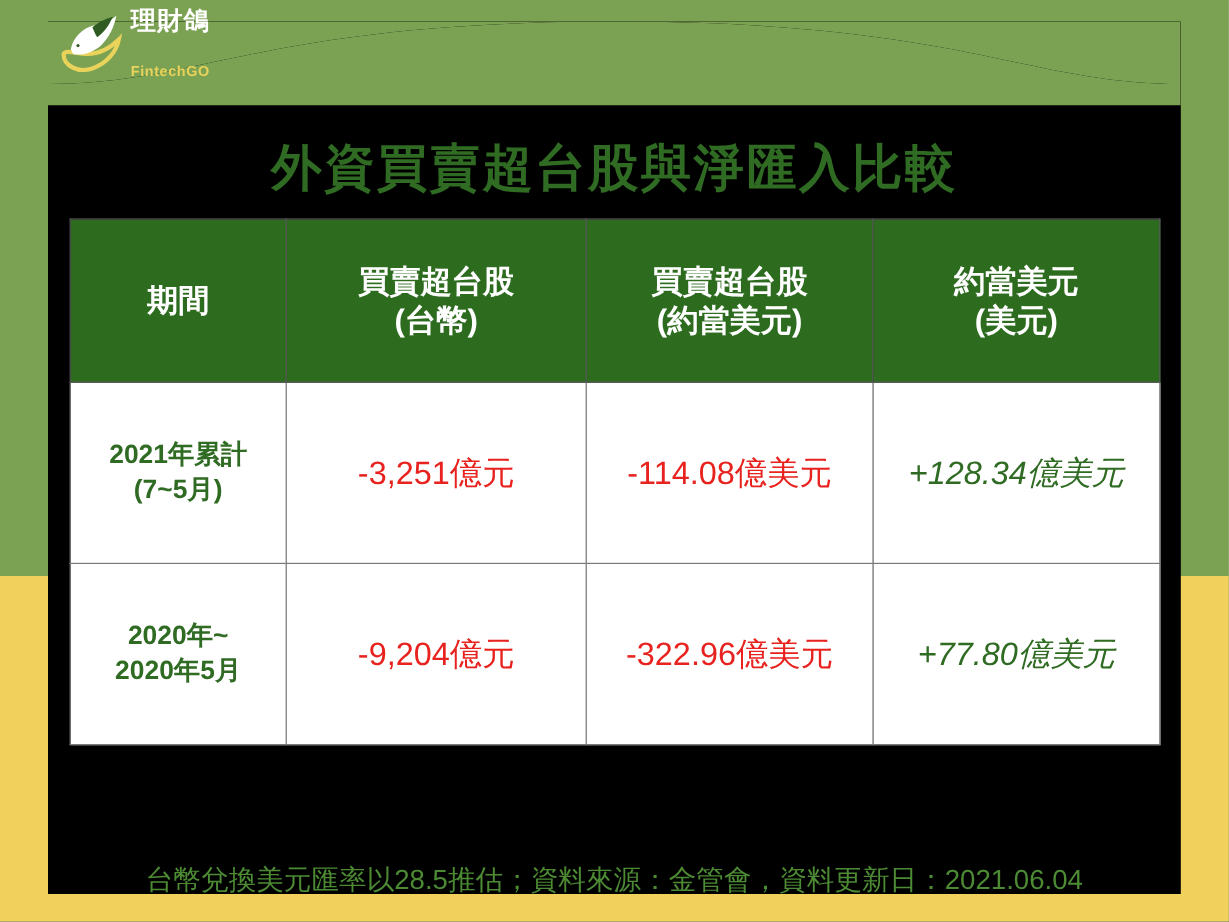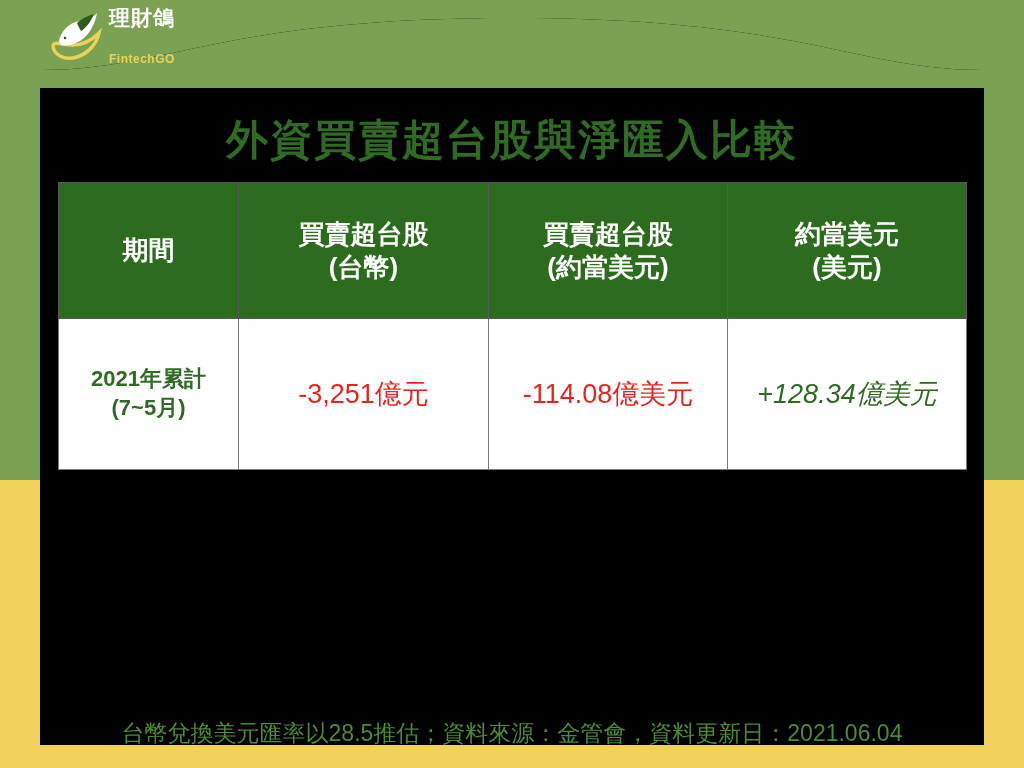--- a/index.html
+++ b/index.html
@@ -218,20 +218,29 @@
         </thead>
         <tbody>
           <tr>
             <td class="period">
               <span>2021年累計</span><br>
               <span>(7~5月)</span>
             </td>
             <td class="val neg">-3,251億元</td>
             <td class="val neg">-114.08億美元</td>
             <td class="val pos">+128.34億美元</td>
+          </tr>
+          <tr>
+            <td class="period">
+              <span>2020年~</span><br>
+              <span>2020年5月</span>
+            </td>
+            <td class="val neg">-9,204億元</td>
+            <td class="val neg">-322.96億美元</td>
+            <td class="val pos">+77.80億美元</td>
           </tr>
         </tbody>
       </table>
     </div>
 
     <div class="footnote">台幣兌換美元匯率以28.5推估；資料來源：金管會，資料更新日：2021.06.04</div>
 
   </div>
 
   <div class="logo">

